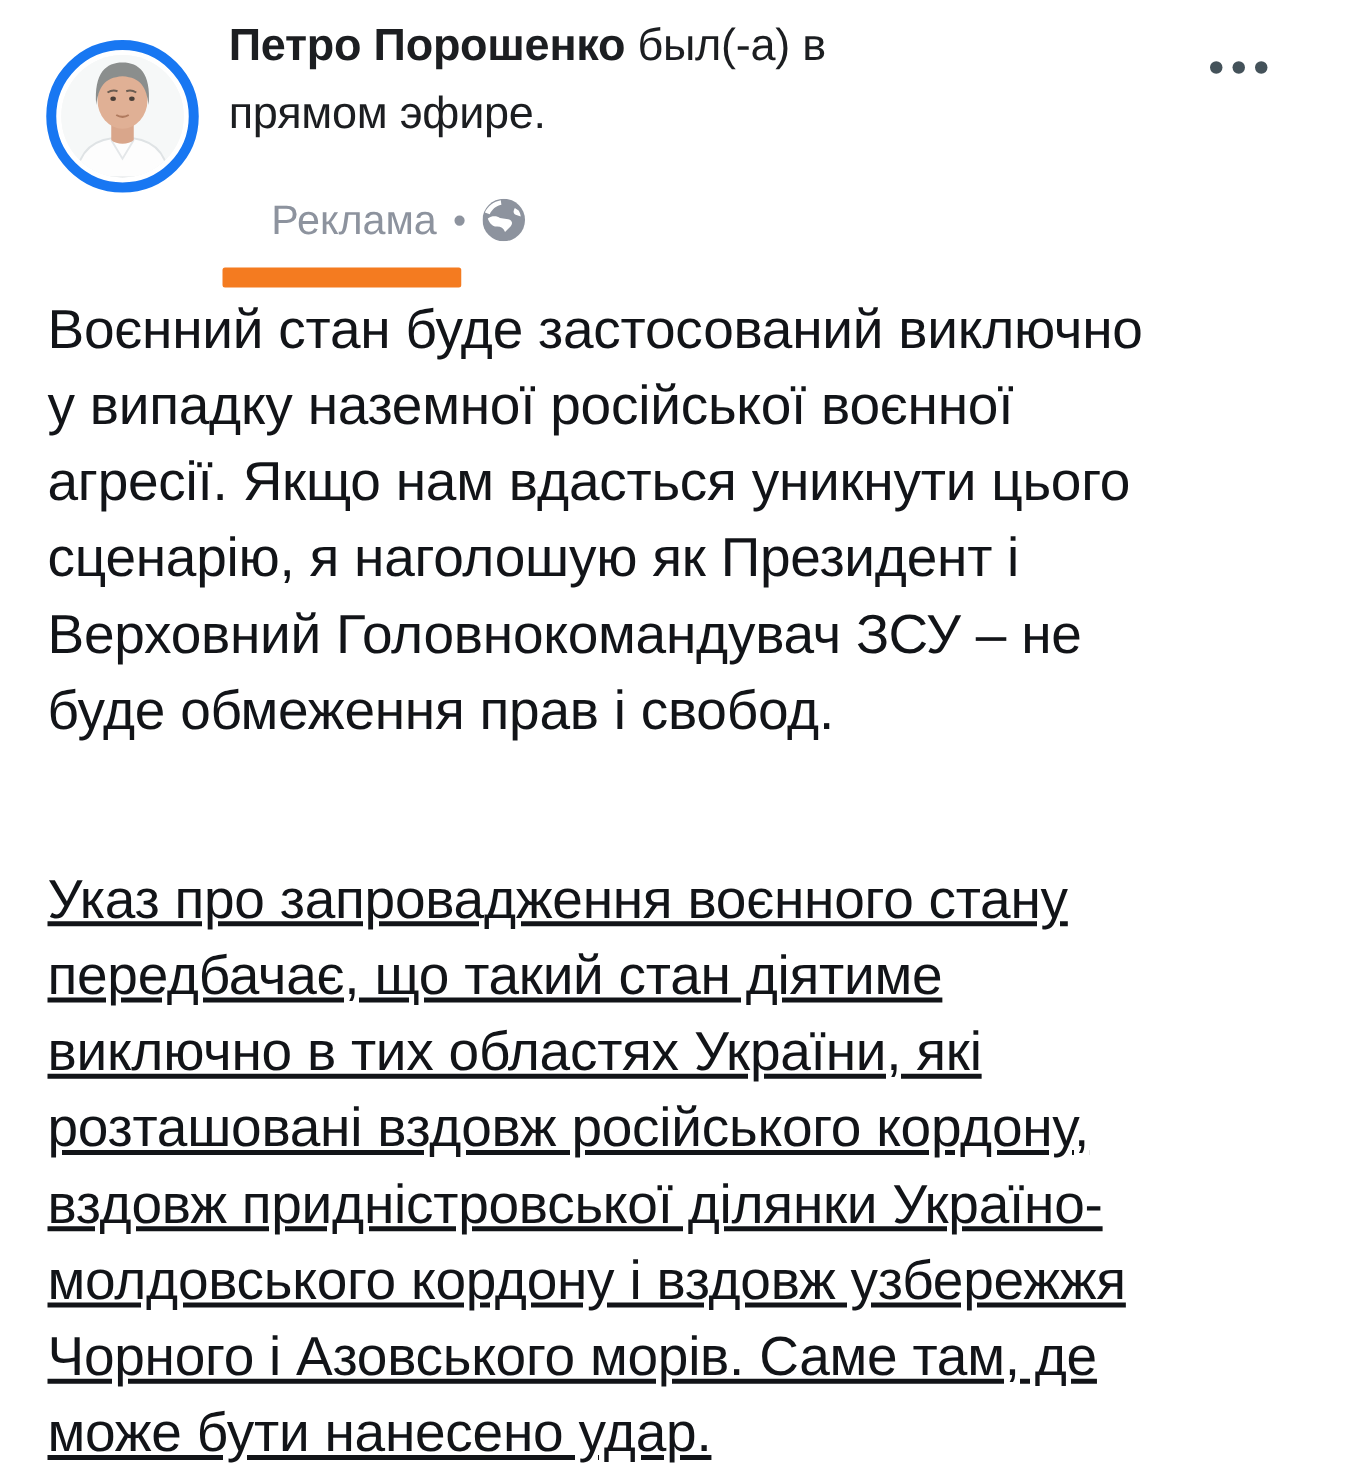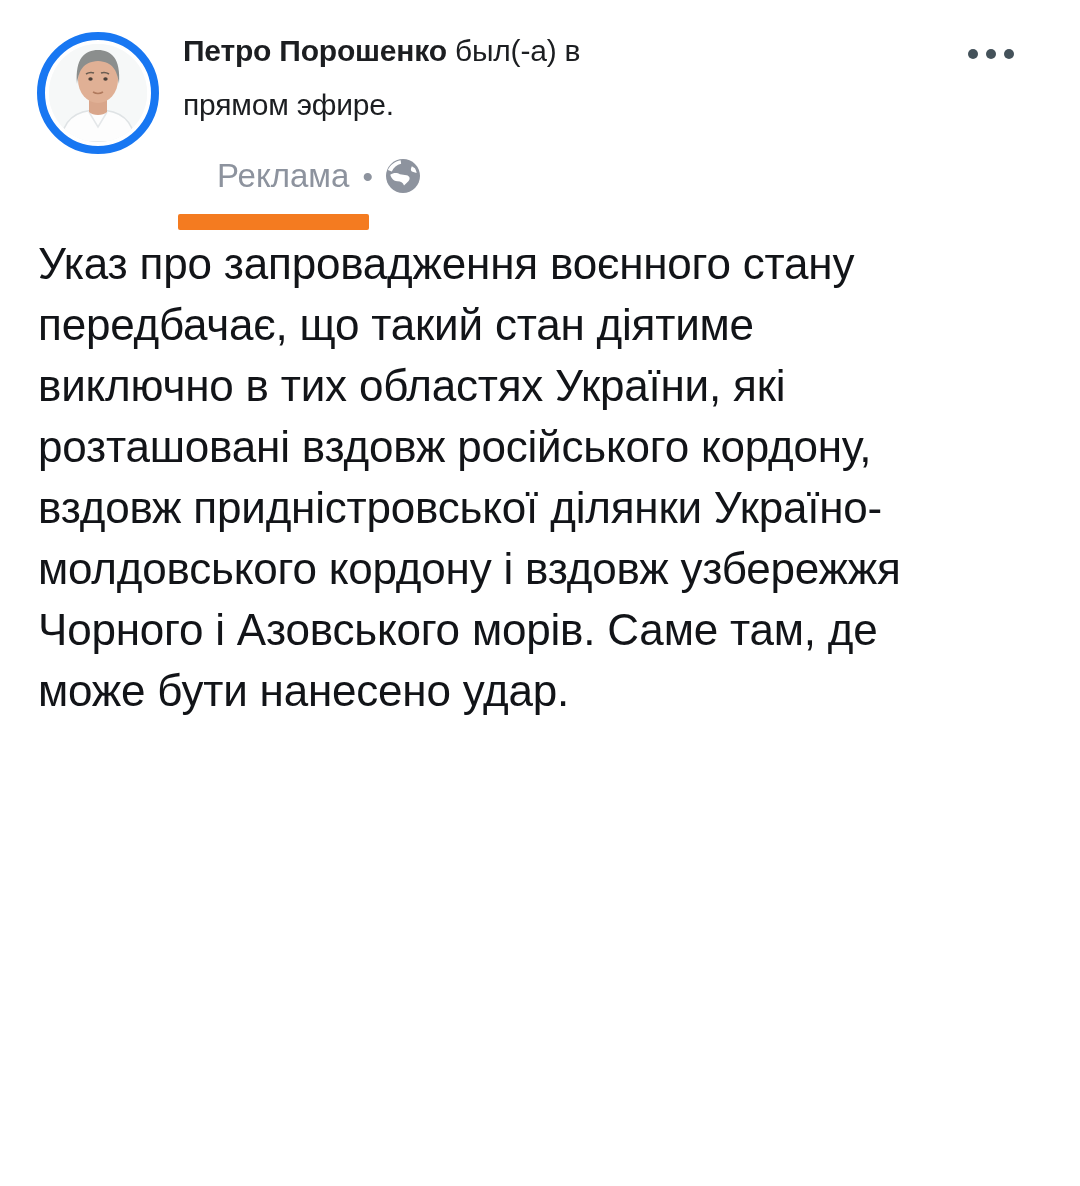--- a/index.html
+++ b/index.html
@@ -23,23 +23,23 @@
     top: 31px;
     width: 124px;
     height: 124px;
     cursor: pointer;
   }
   .avatar svg { width: 100%; height: 100%; display: block; }
 
   .title {
     position: absolute;
     left: 183px;
-    top: 24px;
+    top: 9px;
     width: 760px;
-    font-size: 30px;
+    font-size: 36px;
     line-height: 54px;
     letter-spacing: -0.2px;
     color: var(--title_dark);
   }
   .author { font-weight: 700; cursor: pointer; }
   .context { font-weight: 400; white-space: pre-line; }
 
   .meta {
     position: absolute;
     left: 183px;
@@ -93,21 +93,21 @@
     width: 1012px;
   }
   .post-text {
     margin: 0;
     font-size: 44px;
     line-height: 61px;
     letter-spacing: -0.2px;
     color: var(--body_text);
     white-space: pre-line;
   }
-  .post-text + .post-text { margin-top: 48px; }
+  .post-text + .post-text { margin-top: 90px; text-decoration: underline; }
 </style>
 </head>
 <body>
 
 <div class="canvas">
 
   <div class="avatar">
     <svg viewBox="0 0 124 124">
       <defs>
         <clipPath id="av">
@@ -155,20 +155,26 @@
 
   <div class="more">
     <span style="display:flex;gap:8px">
         <i></i>
         <i></i>
         <i></i>
       </span>
   </div>
 
   <div class="post-body">
+    <p class="post-text">Воєнний стан буде застосований виключно
+у випадку наземної російської воєнної
+агресії. Якщо нам вдасться уникнути цього
+сценарію, я наголошую як Президент і
+Верховний Головнокомандувач ЗСУ – не
+буде обмеження прав і свобод.</p>
     <p class="post-text">Указ про запровадження воєнного стану
 передбачає, що такий стан діятиме
 виключно в тих областях України, які
 розташовані вздовж російського кордону,
 вздовж придністровської ділянки Україно-
 молдовського кордону і вздовж узбережжя
 Чорного і Азовського морів. Саме там, де
 може бути нанесено удар.</p>
   </div>
 

